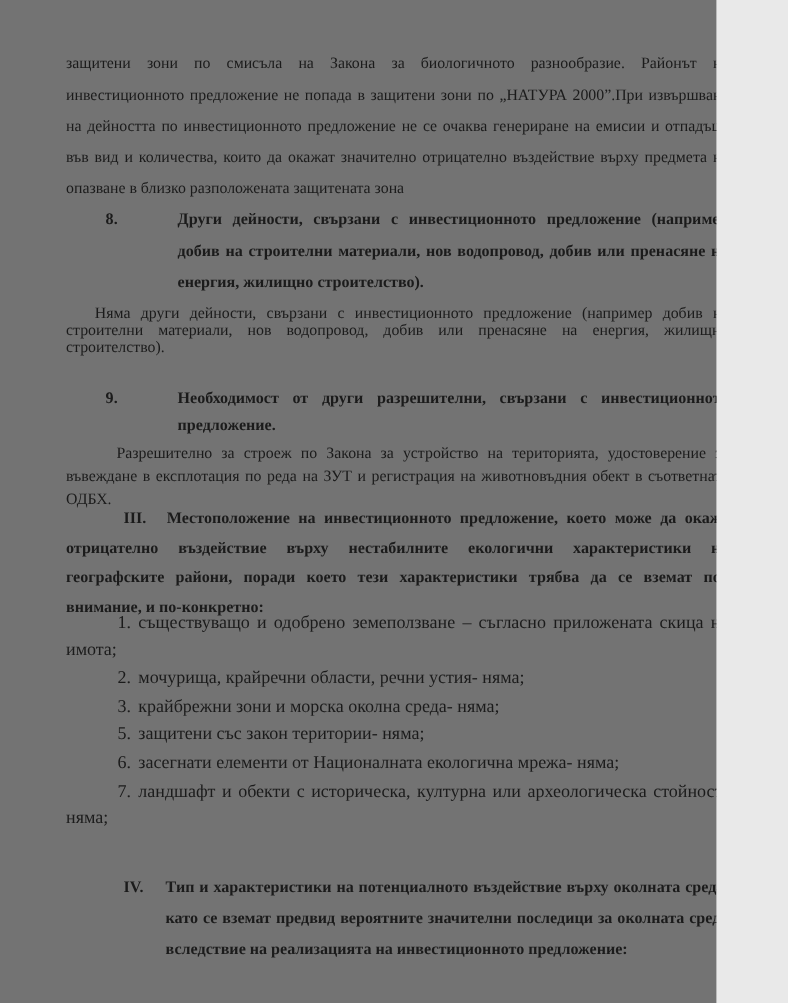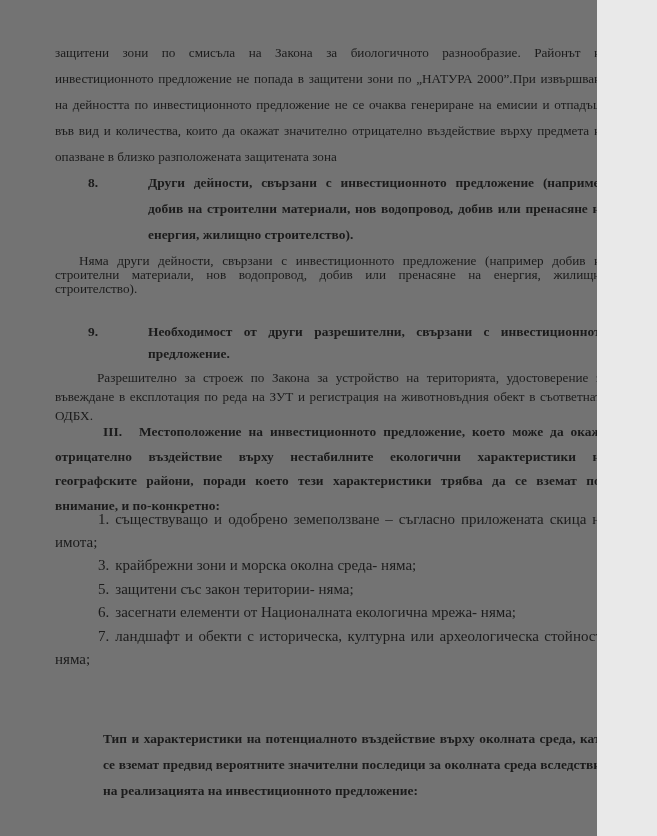--- a/index.html
+++ b/index.html
@@ -112,30 +112,34 @@
 
   <p class="block justify sec3">
     <span class="sec-num">III.</span><span>Местоположение на инвестиционното предложение, което може да окаже отрицателно въздействие върху нестабилните екологични характеристики на географските райони, поради което тези характеристики трябва да се вземат под внимание, и по-конкретно:</span>
   </p>
 
   <div class="block loc-list">
     <p class="loc-item">
       <span class="li-num">1.</span><span>съществуващо и одобрено земеползване – съгласно приложената скица на имота;</span>
     </p>
     <p class="loc-item">
+      <span class="li-num">2.</span><span>мочурища, крайречни области, речни устия- няма;</span>
+    </p>
+    <p class="loc-item">
       <span class="li-num">3.</span><span>крайбрежни зони и морска околна среда- няма;</span>
     </p>
     <p class="loc-item">
       <span class="li-num">5.</span><span>защитени със закон територии- няма;</span>
     </p>
     <p class="loc-item">
       <span class="li-num">6.</span><span>засегнати елементи от Националната екологична мрежа- няма;</span>
     </p>
     <p class="loc-item">
       <span class="li-num">7.</span><span>ландшафт и обекти с историческа, културна или археологическа стойност- няма;</span>
     </p>
   </div>
 
   <div class="block sec4">
+    <span class="nh-num">IV.</span>
     <span class="nh-text">Тип и характеристики на потенциалното въздействие върху околната среда, като се вземат предвид вероятните значителни последици за околната среда вследствие на реализацията на инвестиционното предложение:</span>
   </div>
 
 </div>
 
 </body></html>

